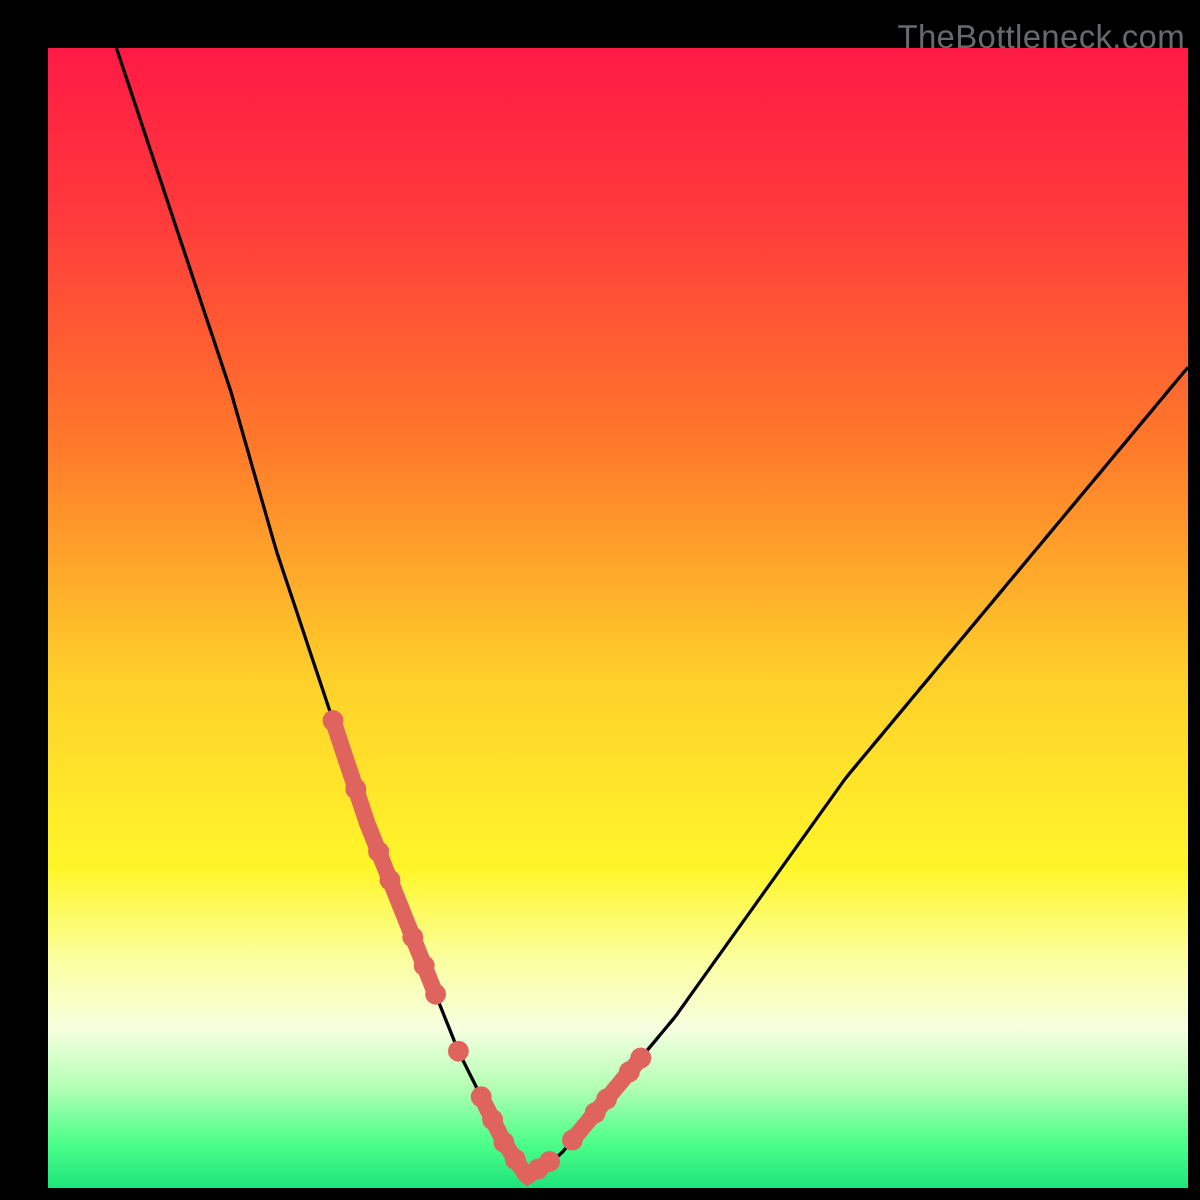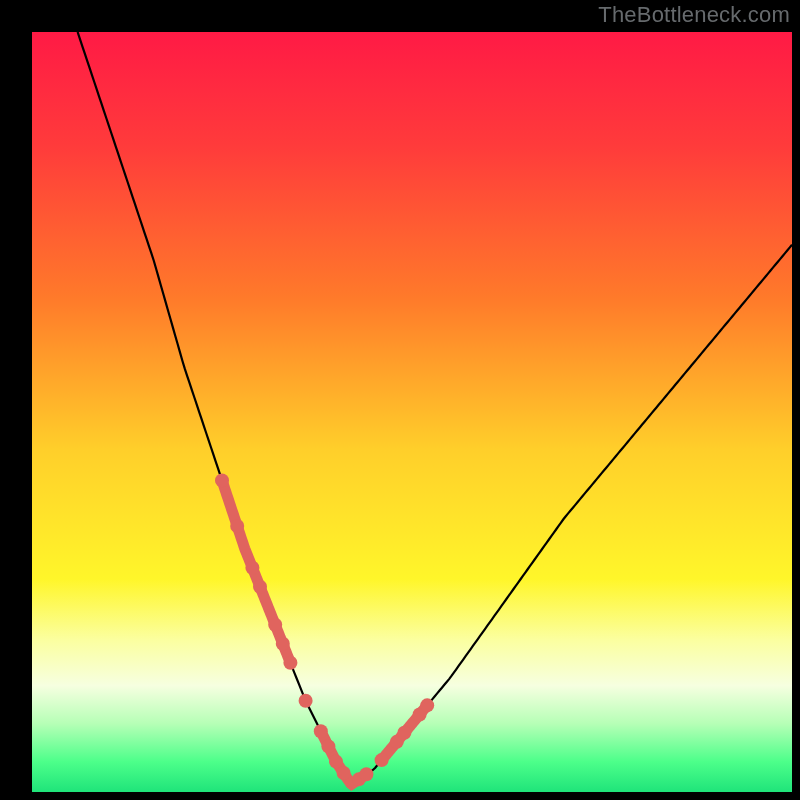--- a/index.html
+++ b/index.html
@@ -35,21 +35,21 @@
   .curve-svg {
     position: absolute;
     left: 0;
     top: 0;
     width: 100%;
     height: 100%;
     pointer-events: none;
   }
   .watermark {
     position: absolute;
-    top: 2px;
+    top: 12px;
     right: 10px;
     color: #666a6d;
     font-size: 22px;
     font-weight: 500;
     letter-spacing: 0.2px;
     user-select: none;
   }
 </style>
 </head>
 <body>

